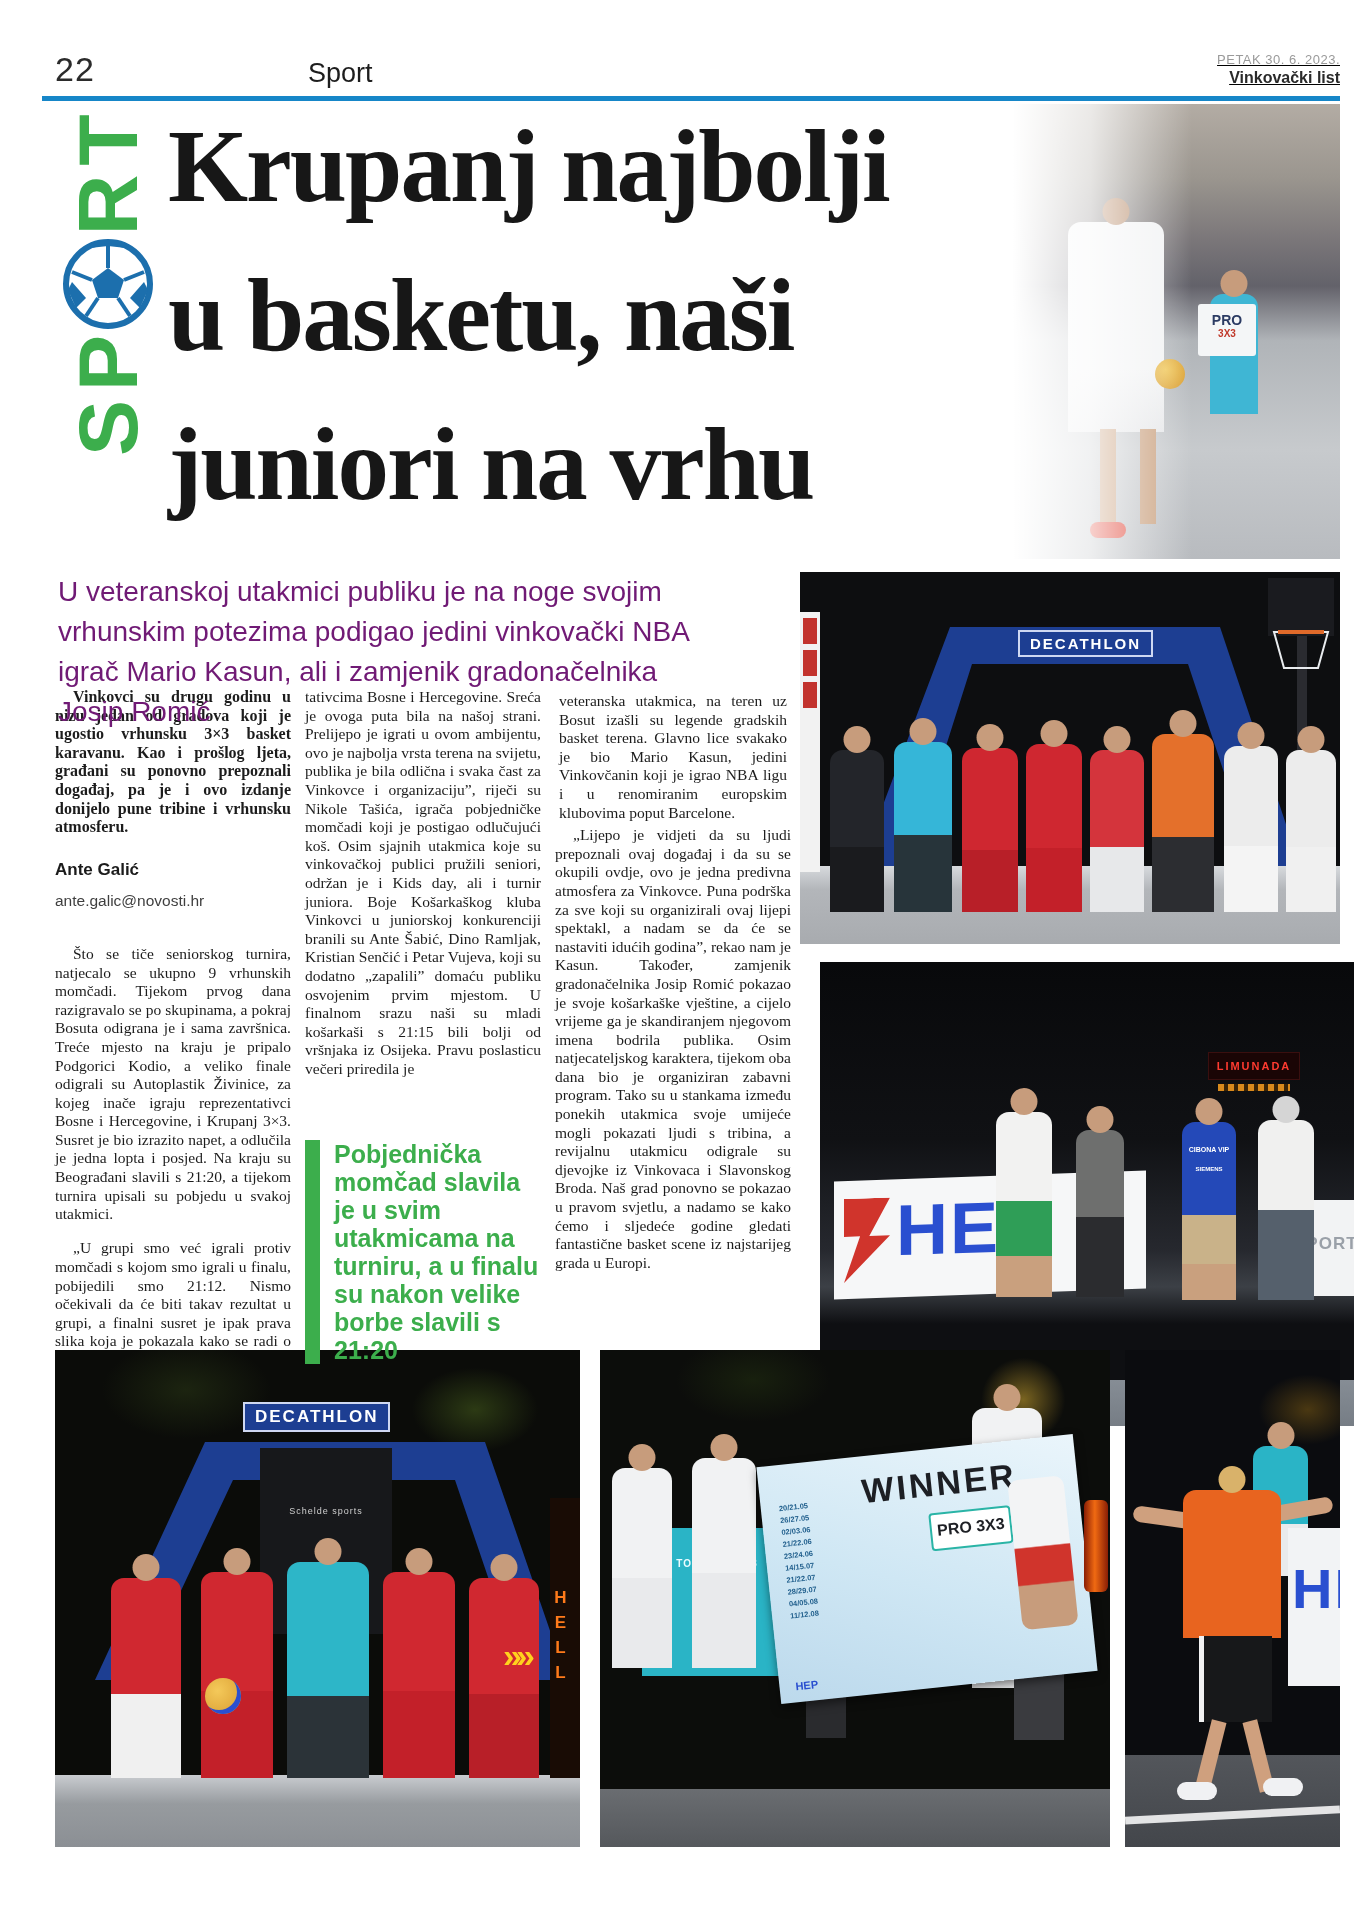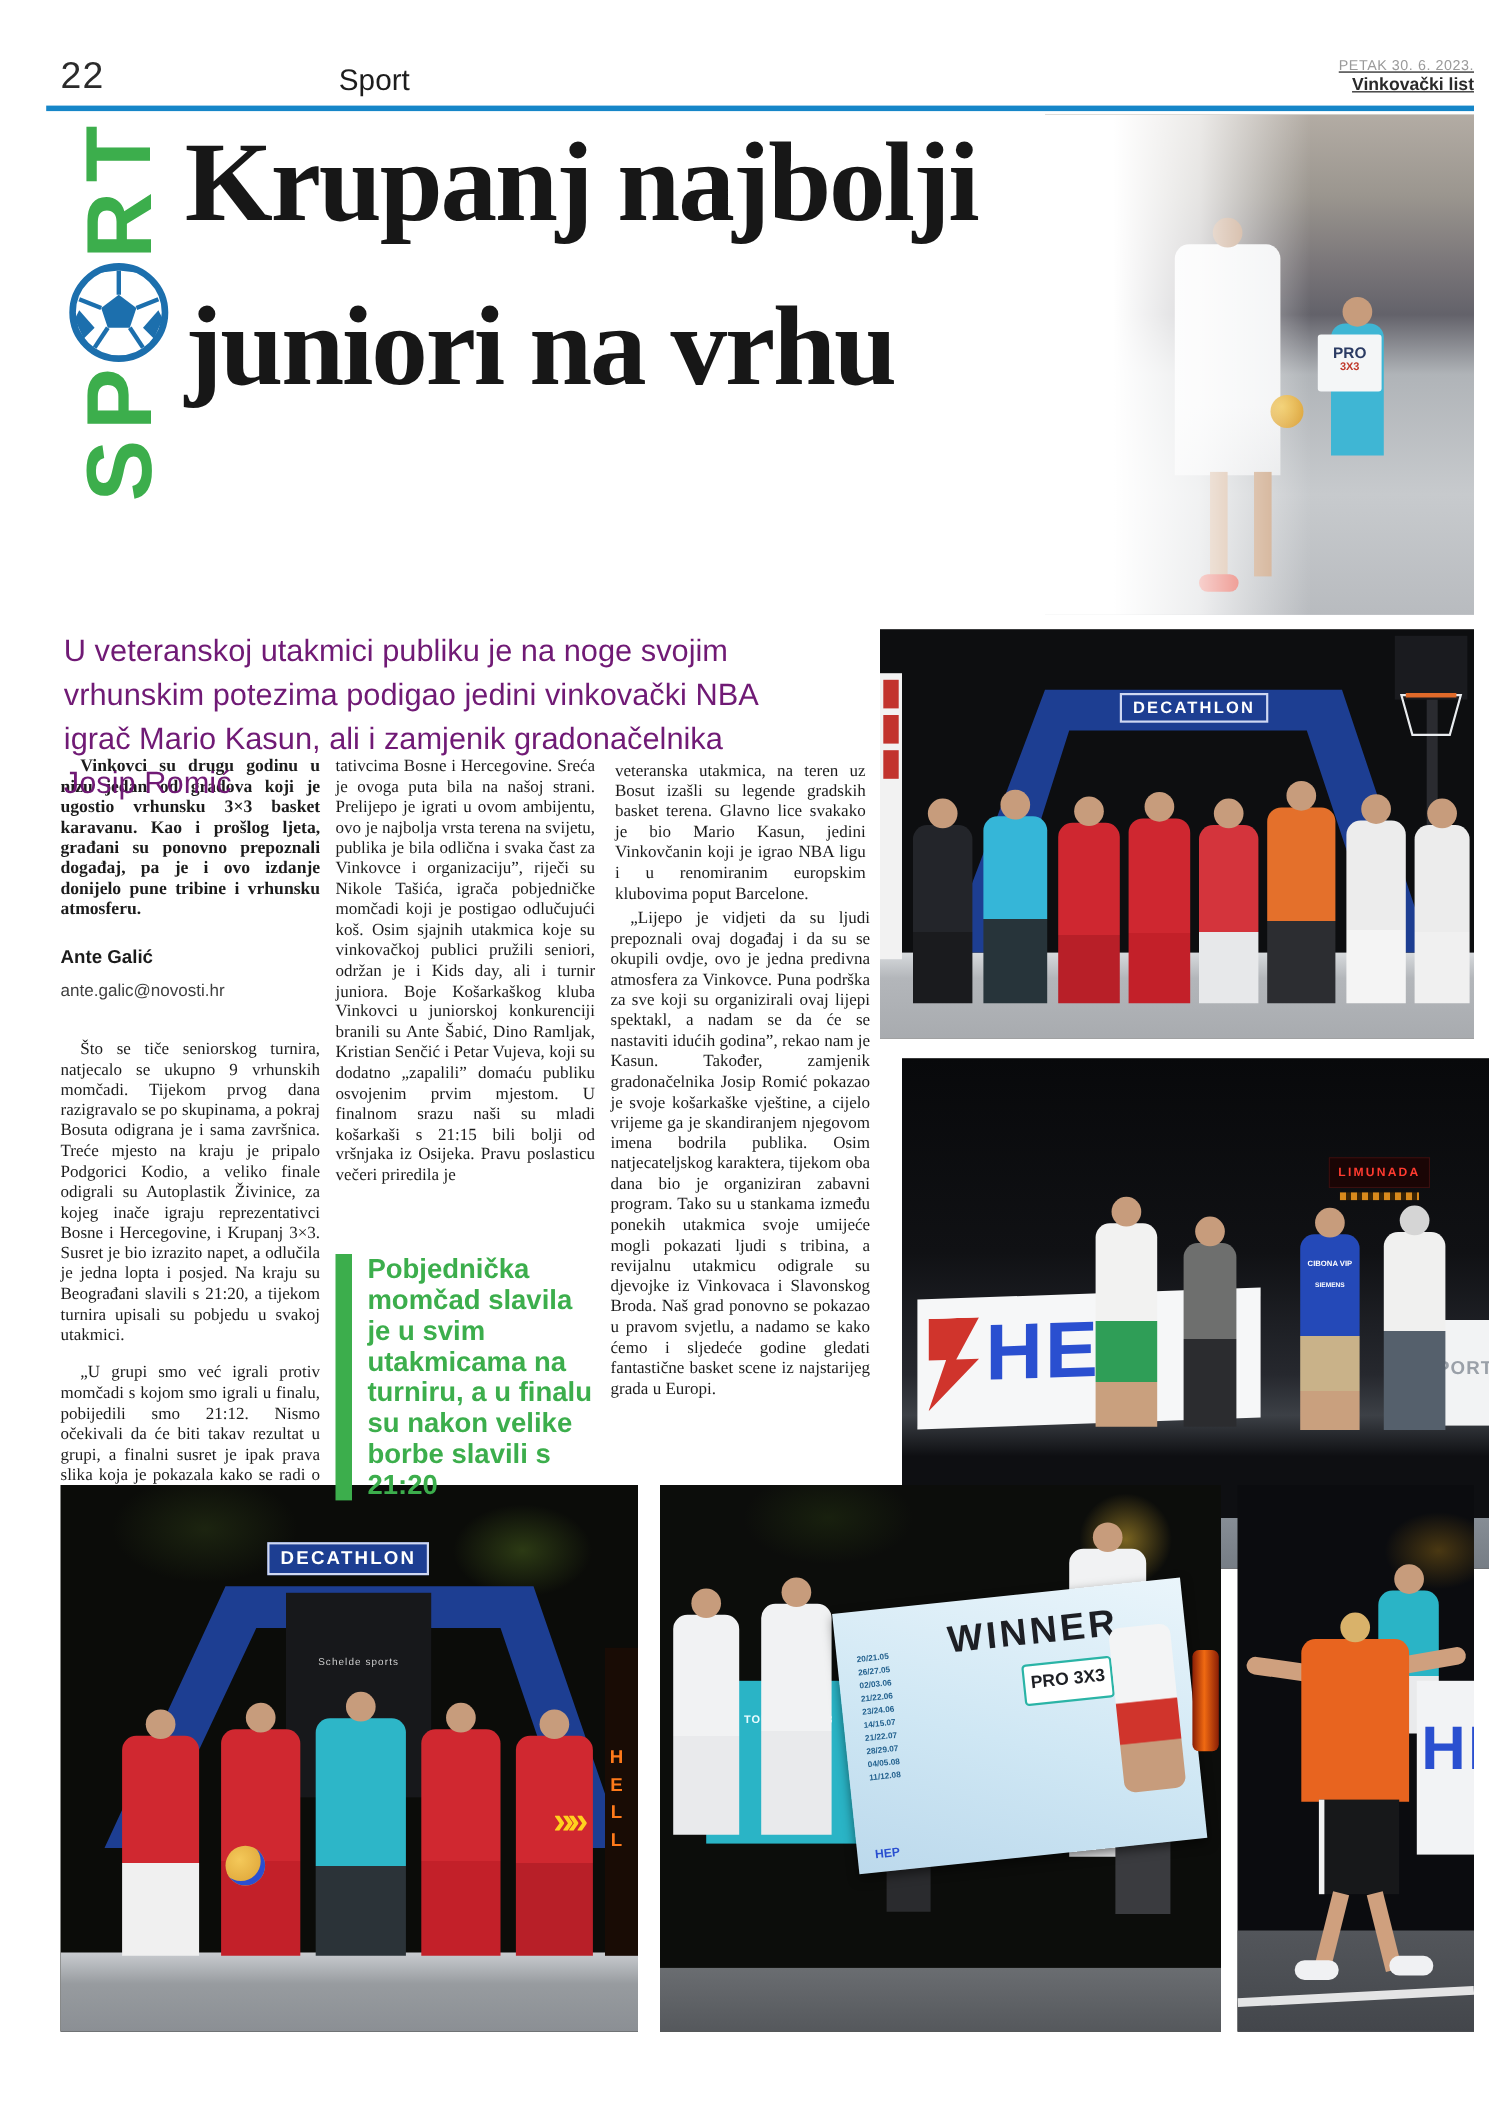--- a/index.html
+++ b/index.html
@@ -158,20 +158,21 @@
     <div style="position:absolute;left:140px;top:418px;width:36px;height:16px;border-radius:8px;background:#e04436;"></div>
     <div style="position:absolute;left:205px;top:255px;width:30px;height:30px;border-radius:50%;background:radial-gradient(circle at 35% 35%,#f0c85a,#d79a30);"></div>
     <div class="pro-box">
       <div class="b1">PRO</div>
       <div class="b2">3X3</div>
     </div>
   </div>
 
   <div class="headline">
     <div>Krupanj najbolji</div>
+    <div>u basketu, naši</div>
     <div>juniori na vrhu</div>
   </div>
 
   <div class="lede">U veteranskoj utakmici publiku je na noge svojim vrhunskim potezima podigao jedini vinkovački NBA igrač Mario Kasun, ali i zamjenik gradonačelnika Josip Romić</div>
 
   <div class="col col-1">
     <p class="intro" style="margin:0;">Vinkovci su drugu godinu u nizu jedan od gradova koji je ugostio vrhunsku 3×3 basket karavanu. Kao i prošlog ljeta, građani su ponovno prepoznali događaj, pa je i ovo izdanje donijelo pune tribine i vrhunsku atmosferu.</p>
     <div class="byline">
       <div class="auth">Ante Galić</div>
       <div class="mail">ante.galic@novosti.hr</div>

